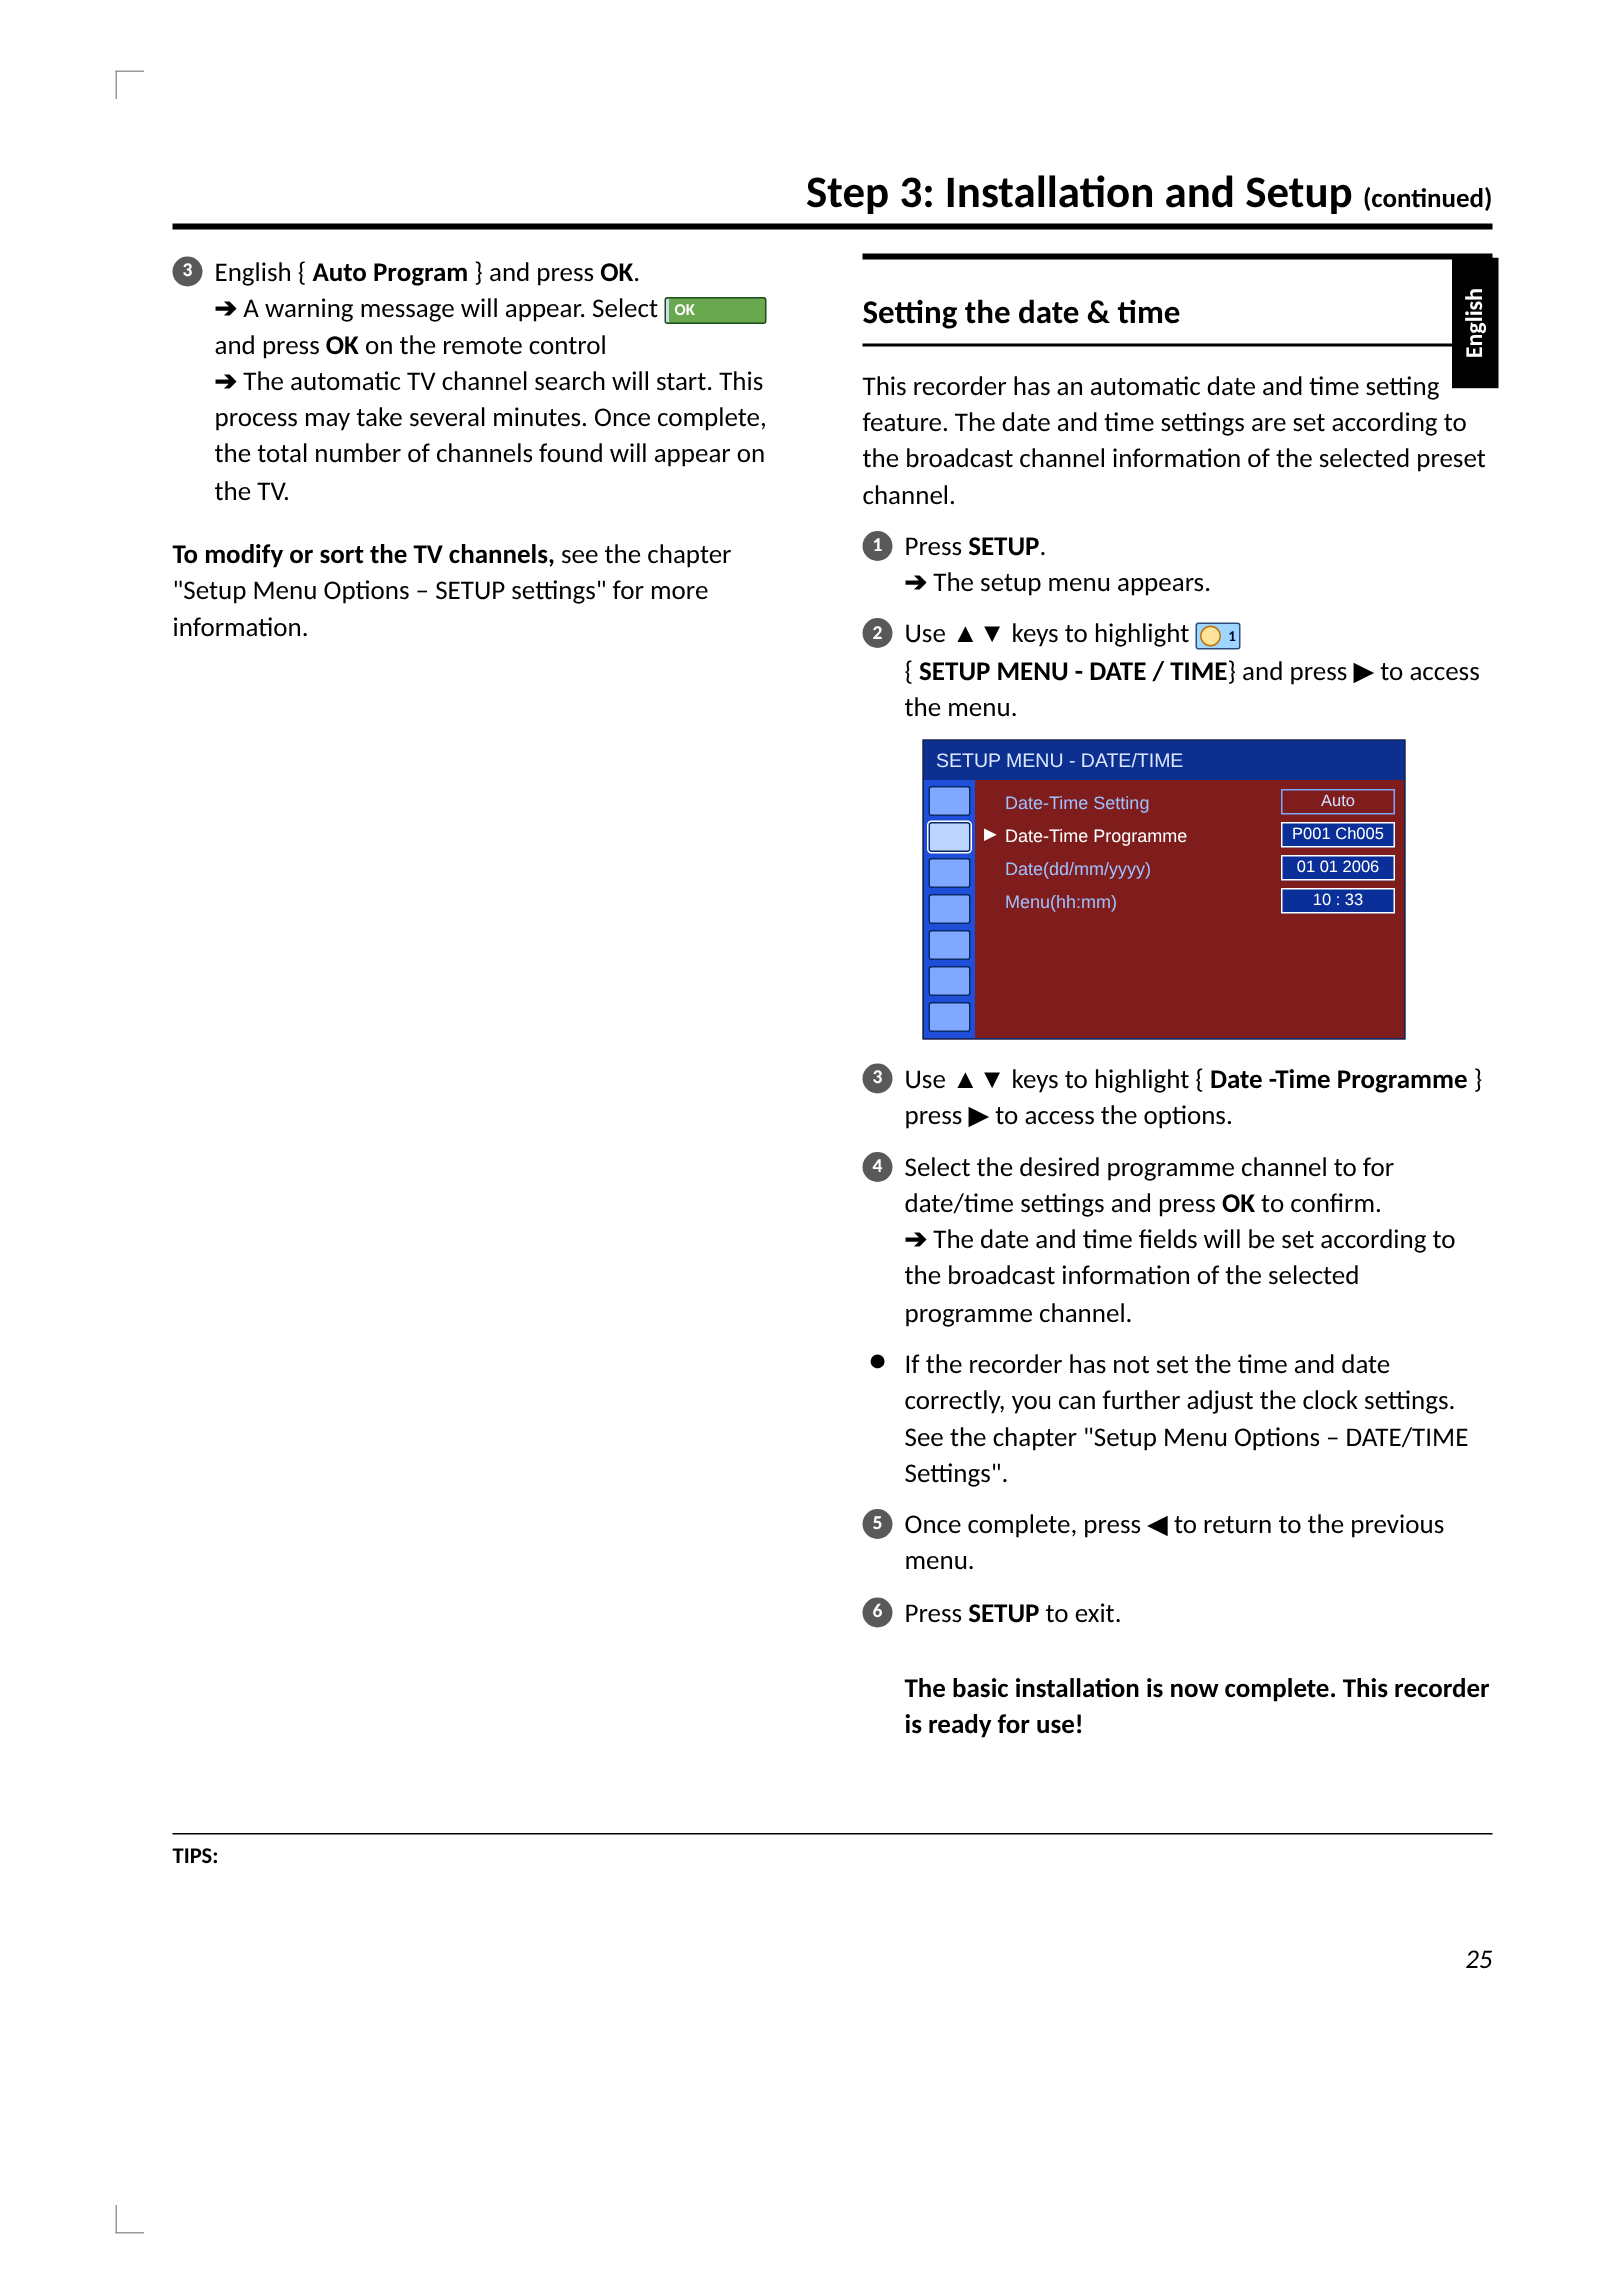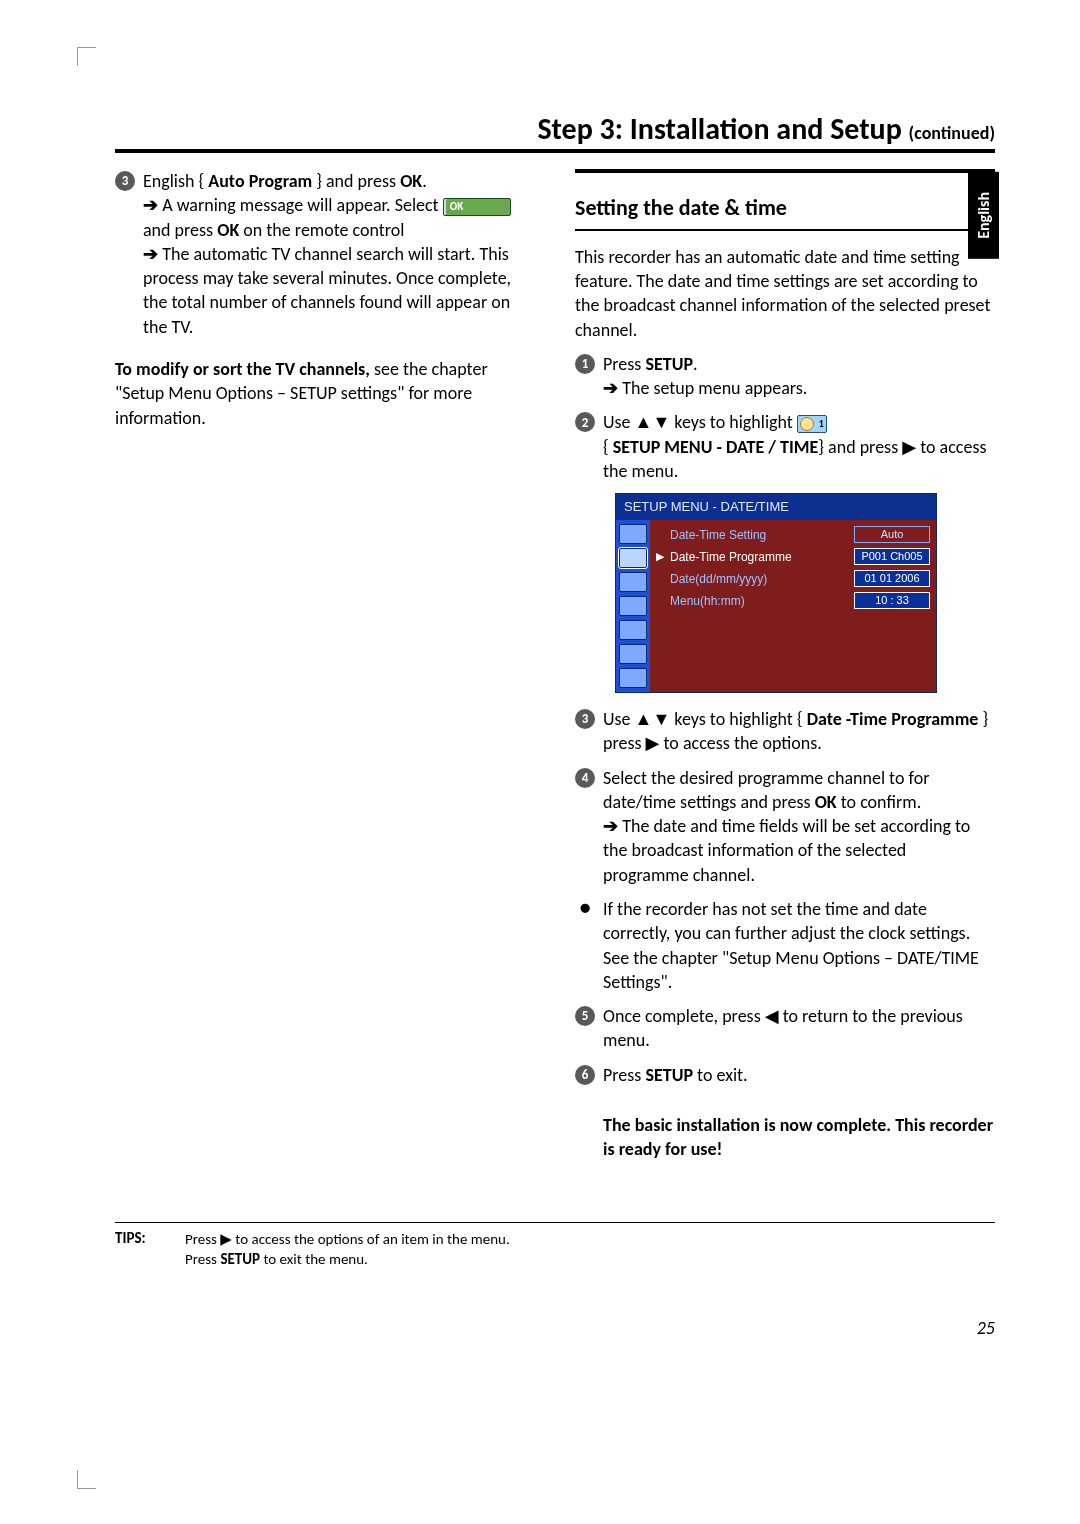--- a/index.html
+++ b/index.html
@@ -324,23 +324,17 @@
           <span>Press </span><b>SETUP</b><span> to exit.</span>
           <p style="margin-top:26px;"><b>The basic installation is now complete. This recorder is ready for use!</b></p>
         </div>
       </div>
 
     </div>
   </div>
 
   <div class="tips">
     <div class="lbl">TIPS:</div>
-    <div class="body">
-      <div>Press ▶ to access the options of an item in the menu.</div>
-      <div>
-        <span>Press </span><b>SETUP</b><span> to exit the menu.</span>
-      </div>
-    </div>
   </div>
 
   <div class="pagenum">25</div>
 
 </div>
 
 </body></html>

